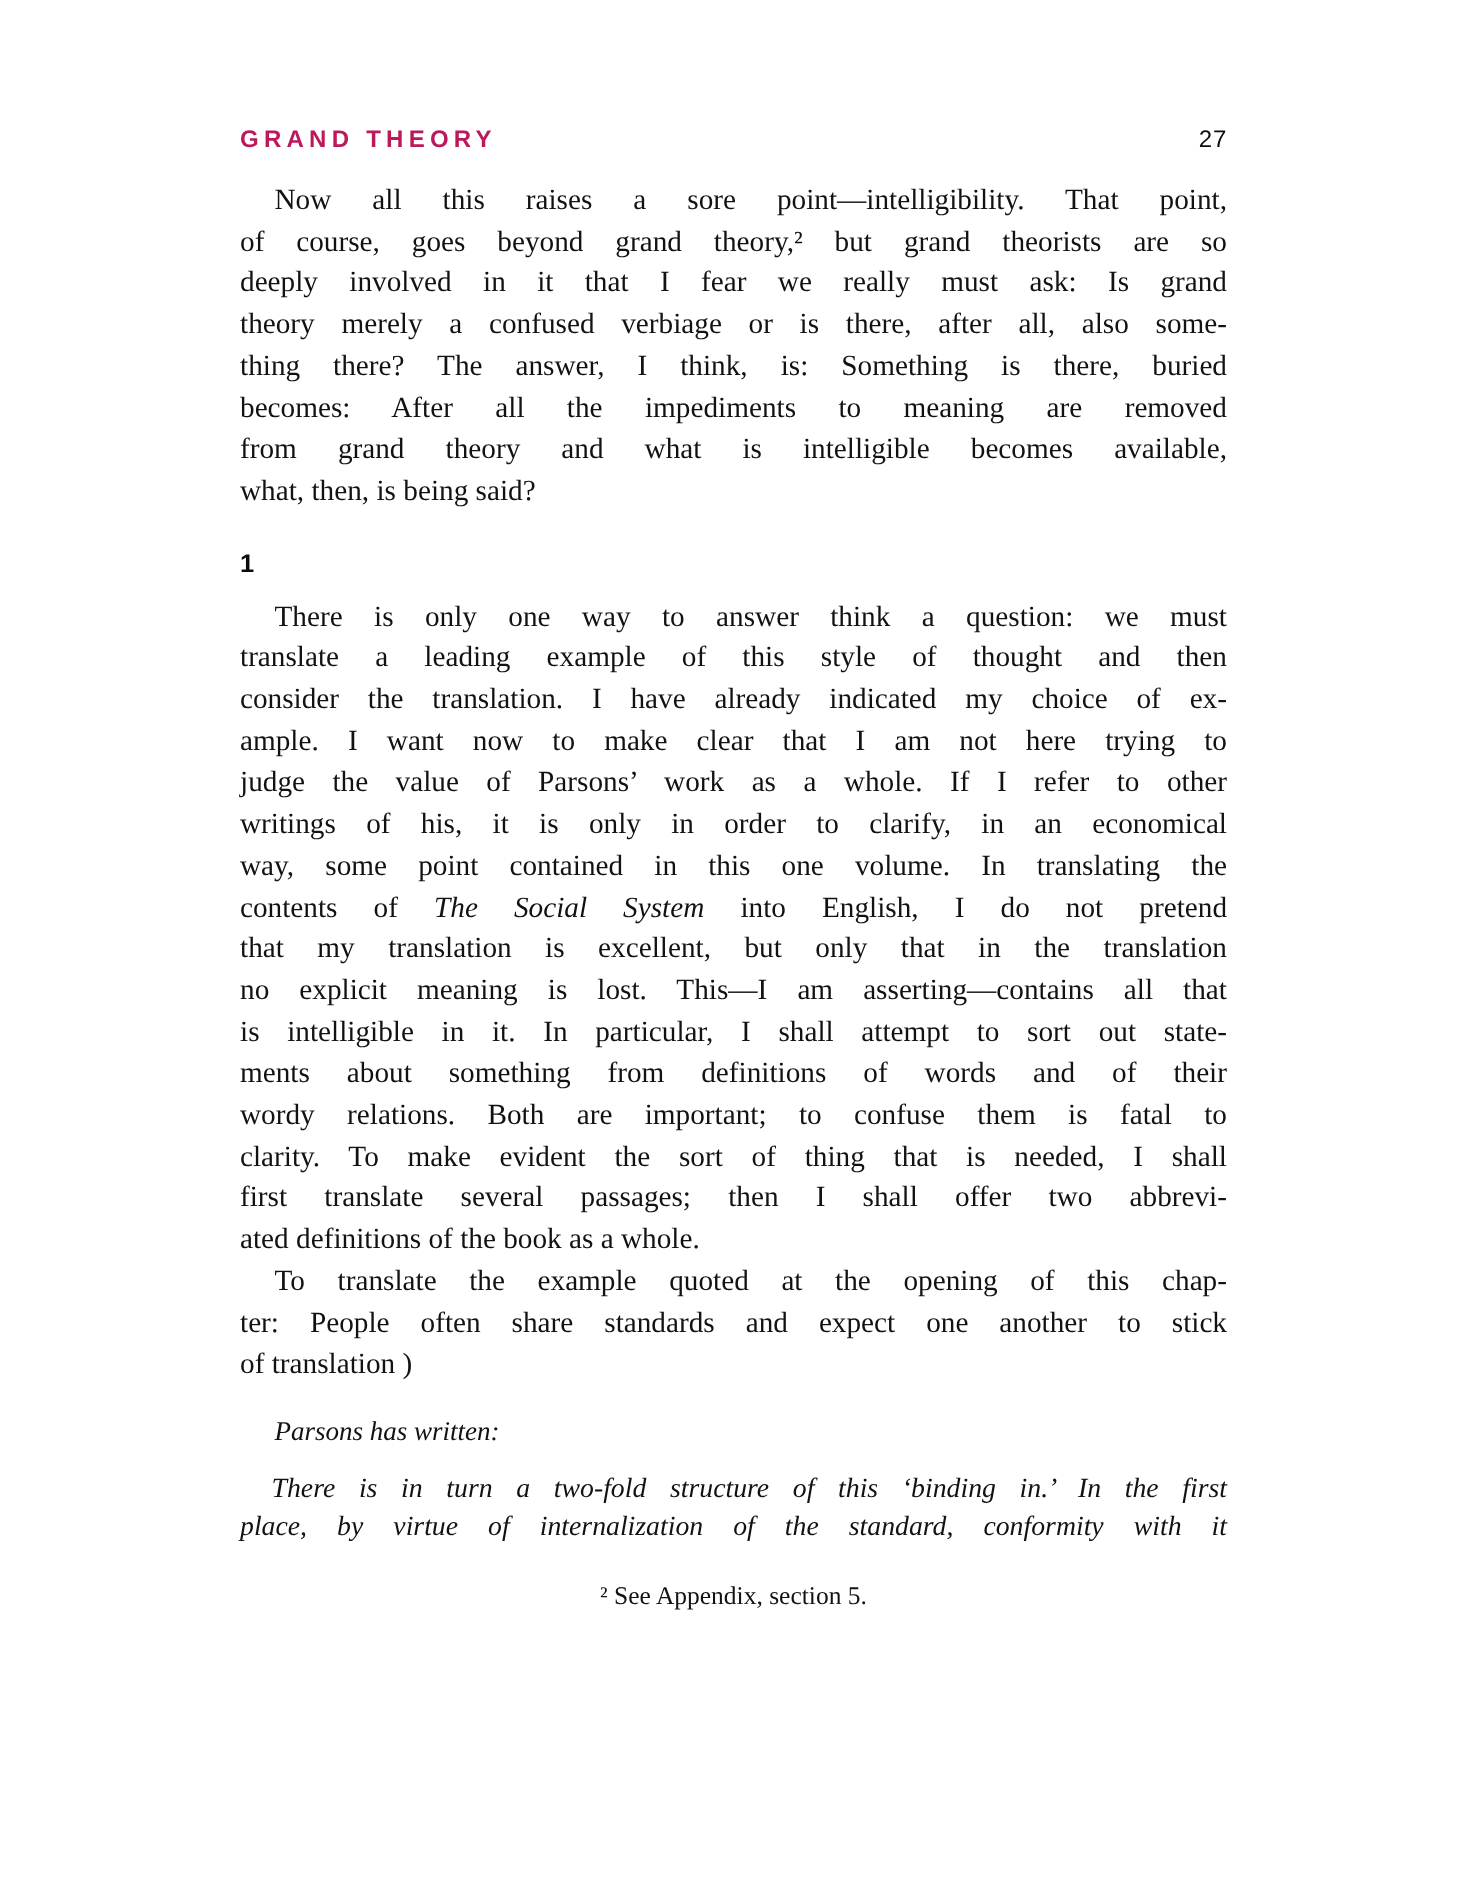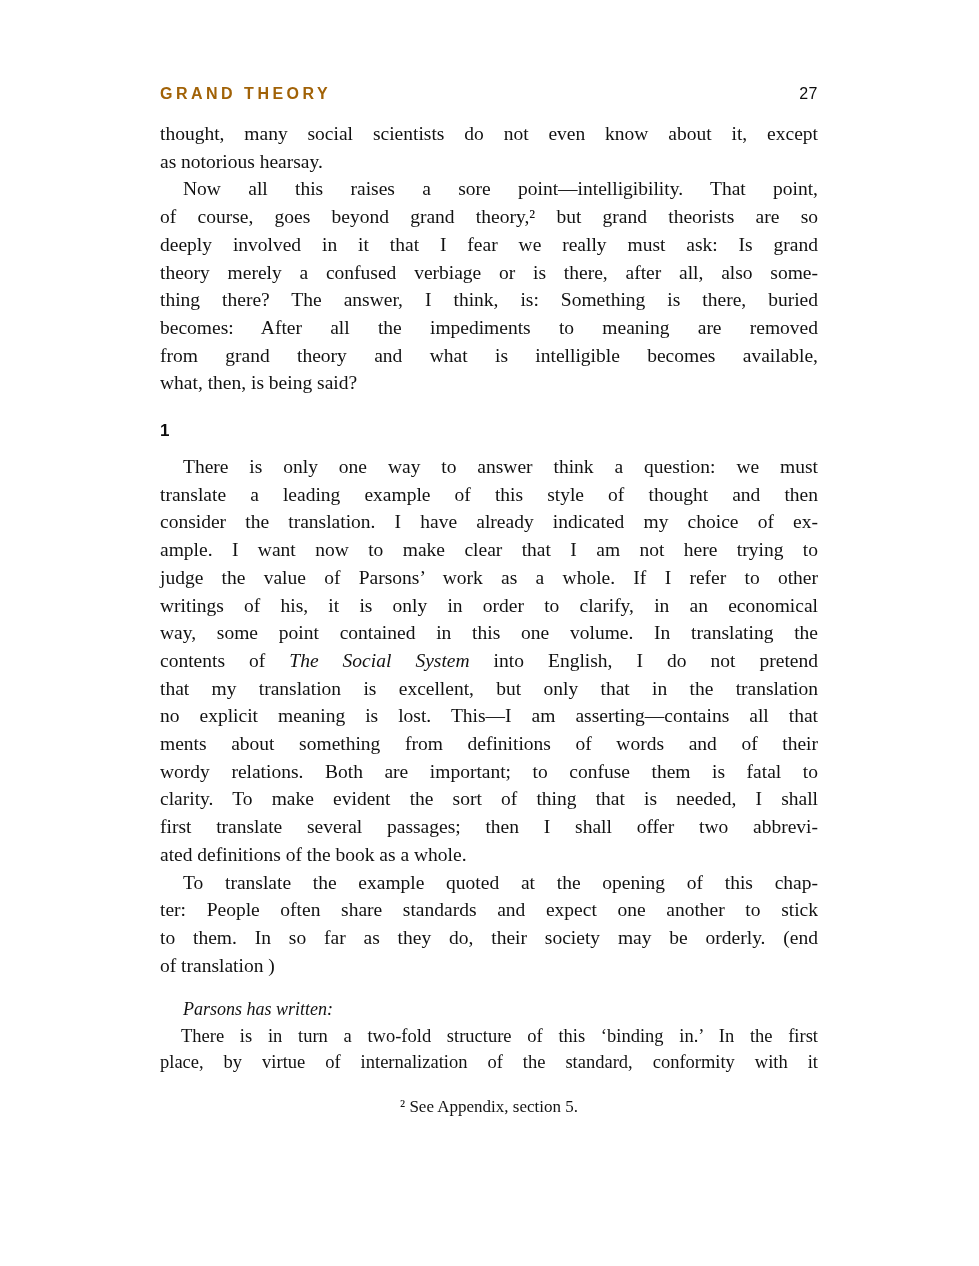--- a/index.html
+++ b/index.html
@@ -27,21 +27,21 @@
     justify-content: space-between;
     align-items: baseline;
     margin-bottom: 16px;
     height: 19px;
   }
   .running-header .title {
     font-family: "Liberation Sans", sans-serif;
     font-weight: bold;
     font-size: 16px;
     letter-spacing: 3.5px;
-    color: #a16207;
+    color: #be185d;
   }
   .running-header .pagenum {
     font-family: "Liberation Sans", sans-serif;
     font-weight: normal;
     font-size: 16px;
     letter-spacing: 0.5px;
     color: #0c0c0c;
   }
   .line {
     font-size: 19.5px;
@@ -68,21 +68,22 @@
     color: #0c0c0c;
   }
   .parsons-intro {
     margin-top: 17px;
     font-size: 18px;
     line-height: 26px;
     font-style: italic;
     text-indent: 23px;
   }
   .quote {
-    margin-top: 2px;
+    margin-top: 14px;
+    font-style: italic;
   }
   .quote .line {
     font-size: 18.5px;
     line-height: 25.5px;
   }
   .quote .indent {
     text-indent: 21px;
   }
   .footnote {
     margin-top: 21px;
@@ -95,24 +96,20 @@
 <body>
 
 <div class="page">
   <div class="content">
 
     <div class="running-header">
       <span class="title">GRAND THEORY</span>
       <span class="pagenum">27</span>
     </div>
 
-    <div>
-      <div class="line">thought, many social scientists do not even know about it, except</div>
-      <div class="line last">as notorious hearsay.</div>
-    </div>
 
     <div>
       <div class="line indent">Now all this raises a sore point—intelligibility. That point,</div>
       <div class="line">of course, goes beyond grand theory,² but grand theorists are so</div>
       <div class="line">deeply involved in it that I fear we really must ask: Is grand</div>
       <div class="line">theory merely a confused verbiage or is there, after all, also some-</div>
       <div class="line">thing there? The answer, I think, is: Something is there, buried</div>
       <div class="line">becomes: After all the impediments to meaning are removed</div>
       <div class="line">from grand theory and what is intelligible becomes available,</div>
       <div class="line last">what, then, is being said?</div>
@@ -124,31 +121,31 @@
       <div class="line indent">There is only one way to answer think a question: we must</div>
       <div class="line">translate a leading example of this style of thought and then</div>
       <div class="line">consider the translation. I have already indicated my choice of ex-</div>
       <div class="line">ample. I want now to make clear that I am not here trying to</div>
       <div class="line">judge the value of Parsons’ work as a whole. If I refer to other</div>
       <div class="line">writings of his, it is only in order to clarify, in an economical</div>
       <div class="line">way, some point contained in this one volume. In translating the</div>
       <div class="line"><span>contents of </span><span class="italic">The Social System</span><span> into English, I do not pretend</span></div>
       <div class="line">that my translation is excellent, but only that in the translation</div>
       <div class="line">no explicit meaning is lost. This—I am asserting—contains all that</div>
+      <div class="line">is intelligible in it. In particular, I shall attempt to sort out state-</div>
       <div class="line">ments about something from definitions of words and of their</div>
       <div class="line">wordy relations. Both are important; to confuse them is fatal to</div>
       <div class="line">clarity. To make evident the sort of thing that is needed, I shall</div>
       <div class="line">first translate several passages; then I shall offer two abbrevi-</div>
       <div class="line last">ated definitions of the book as a whole.</div>
     </div>
 
     <div>
       <div class="line indent">To translate the example quoted at the opening of this chap-</div>
       <div class="line">ter: People often share standards and expect one another to stick</div>
-      <div class="line">to them. In so far as they do, their society may be orderly. (end</div>
       <div class="line last">of translation )</div>
     </div>
 
     <div class="parsons-intro">Parsons has written:</div>
 
     <div class="quote">
       <div class="line indent">There is in turn a two-fold structure of this ‘binding in.’ In the first</div>
       <div class="line">place, by virtue of internalization of the standard, conformity with it</div>
     </div>
 

